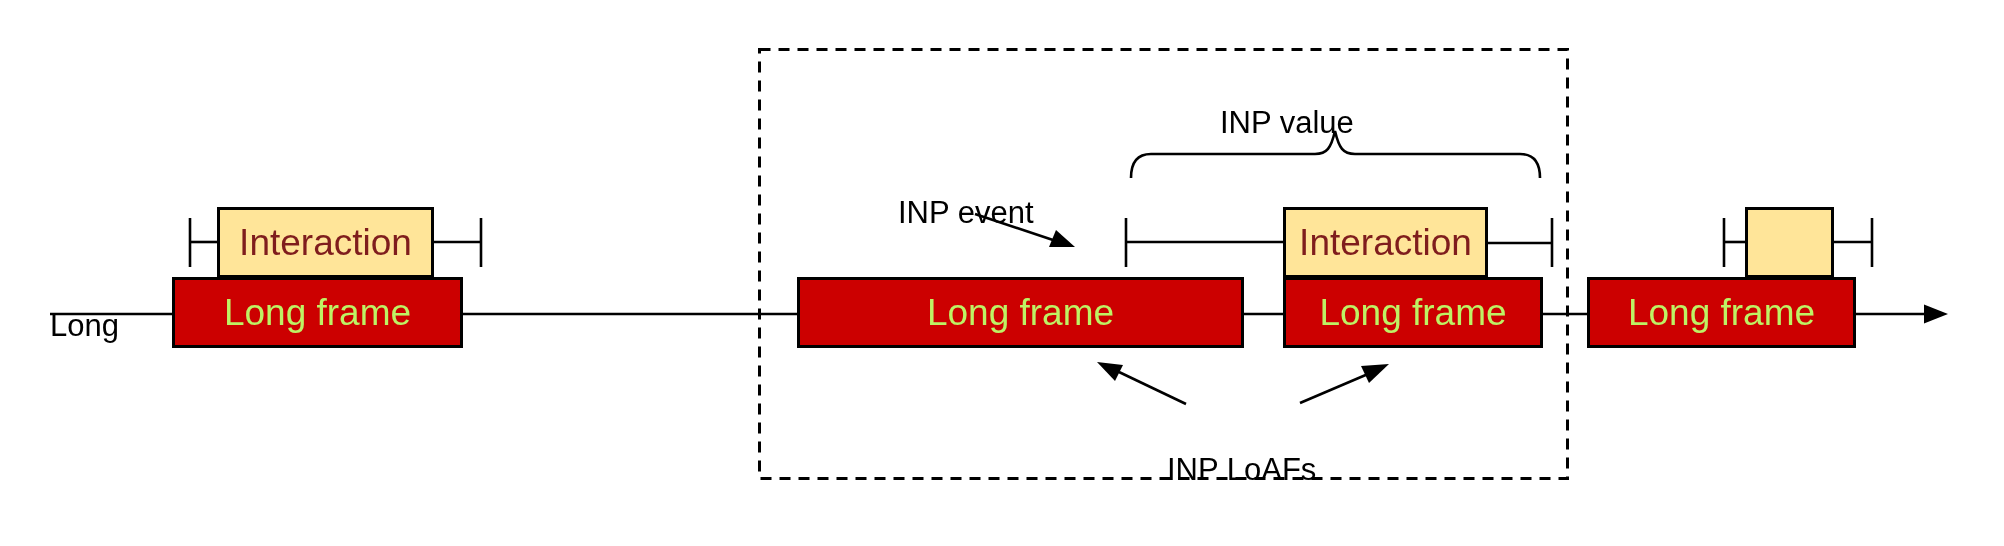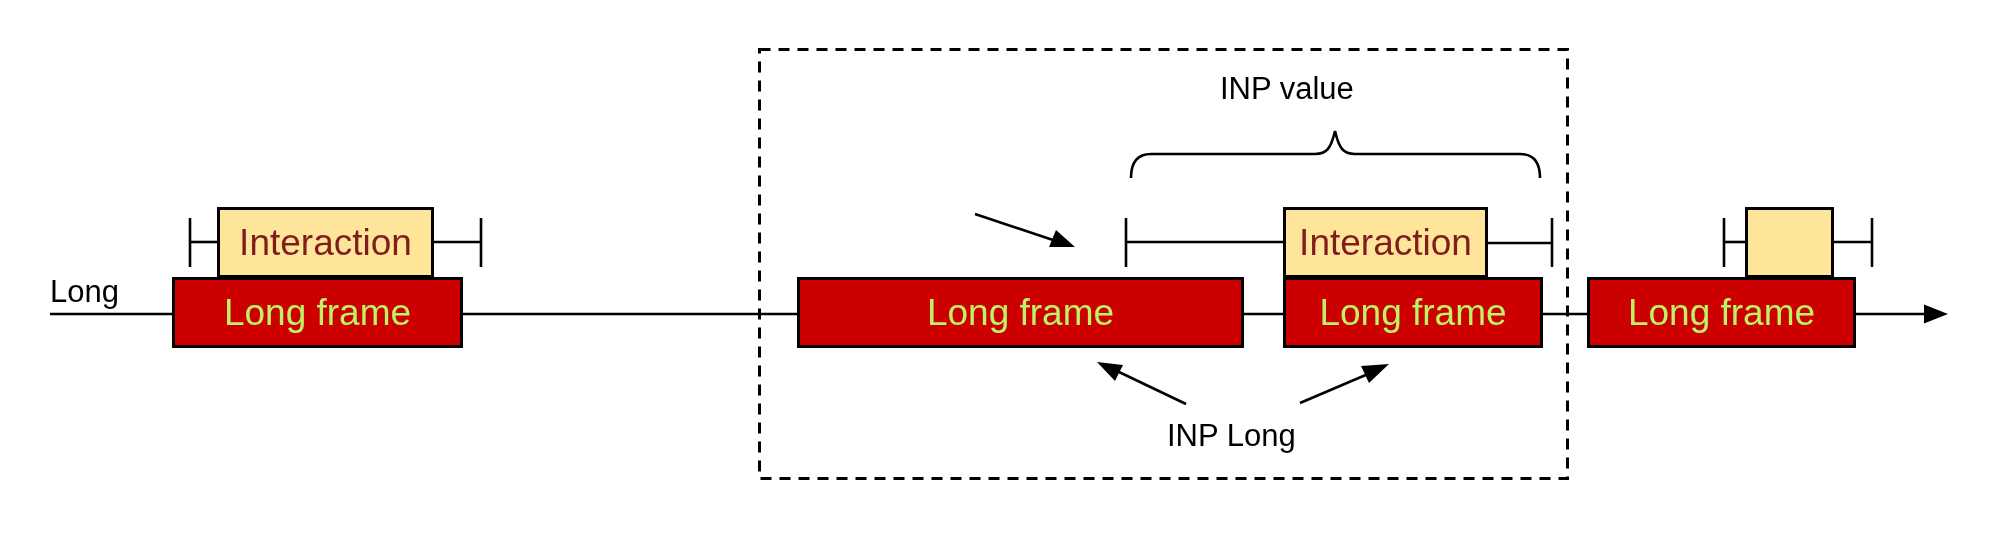--- a/index.html
+++ b/index.html
@@ -31,20 +31,21 @@
   }
   .long-frame{background:var(--red);color:#bef264;}
   .interaction{background:var(--yellow);color:#7f1d1d;}
   .lbl{
     position:absolute;
     z-index:3;
     color:#000000;
     font-size:31px;
     line-height:1.1;
     white-space:nowrap;
+    margin-top:34px;
   }
 </style>
 </head>
 <body>
 
 <div id="canvas">
 
   <svg id="wires" viewBox="0 0 2004 546" xmlns="http://www.w3.org/2000/svg">
 
     <rect x="759.5" y="49.5" width="808" height="429"></rect>
@@ -101,18 +102,19 @@
   <div class="box long-frame" style="left:1283px;top:277px;width:260px;height:71px;">Long frame</div>
 
   <div class="box interaction" style="left:1283px;top:207px;width:205px;height:71px;">Interaction</div>
 
   <div class="box long-frame" style="left:1587px;top:277px;width:269px;height:71px;">Long frame</div>
 
   <div class="box interaction" style="left:1745px;top:207px;width:89px;height:71px;"></div>
 
   <div class="lbl" style="left:50px;top:275px;">Long</div>
 
+  <div class="lbl" style="left:898px;top:162px;">INP event</div>
 
   <div class="lbl" style="left:1220px;top:72px;">INP value</div>
 
-  <div class="lbl" style="left:1167px;top:419px;">INP Long</div>
+  <div class="lbl" style="left:1167px;top:419px;">INP LoAFs</div>
 
 </div>
 
 </body></html>

